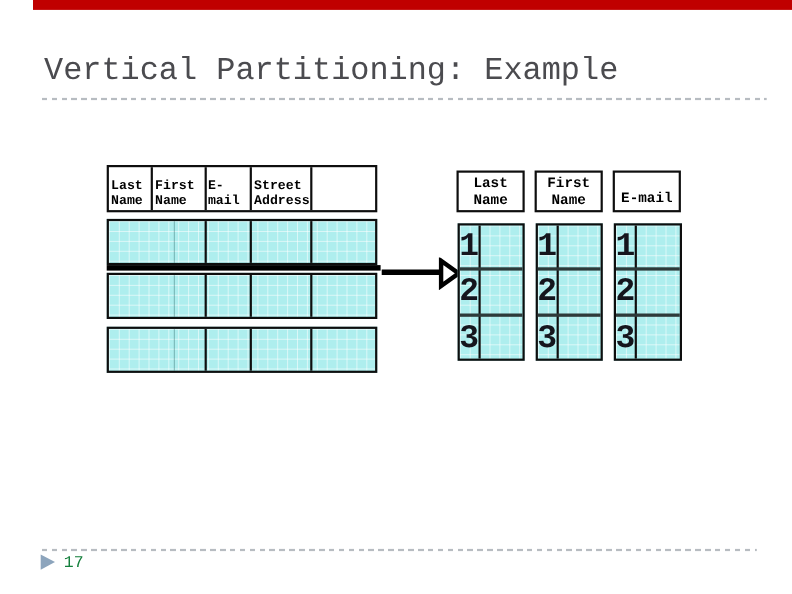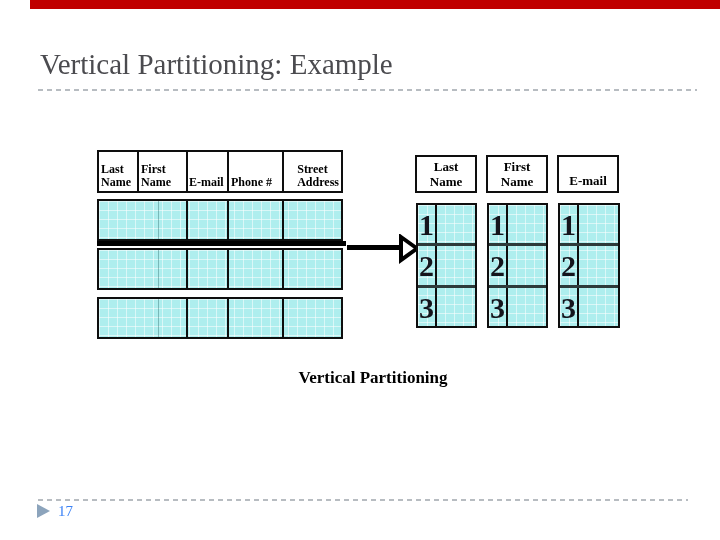--- a/index.html
+++ b/index.html
@@ -1,18 +1,18 @@
 <!DOCTYPE html>
 <html><head>
 <meta charset="utf-8">
 <style>
   html,body{margin:0;padding:0;background:#fff;}
   .slide{
     position:relative;width:720px;height:540px;background:#ffffff;
-    font-family:Liberation Serif, serif;overflow:hidden;
+    font-family:Liberation Mono, monospace;overflow:hidden;
   }
   .accent-bar{position:absolute;left:30px;top:0;width:690px;height:9px;background:#c00000;}
   .title{
     position:absolute;left:40px;top:48px;font-size:29px;font-weight:400;
     color:#4b4b4f;letter-spacing:0;white-space:nowrap;
   }
   .dashed-rule{
     position:absolute;height:2px;
     background:repeating-linear-gradient(90deg,#b7bcc1 0 5px,transparent 5px 9px);
   }
@@ -92,39 +92,38 @@
   .caption{
     position:absolute;left:26px;top:368px;width:694px;text-align:center;
     font-size:17px;font-weight:bold;color:#000;
   }
 
   
   .bullet{
     position:absolute;left:37px;top:504px;width:0;height:0;
     border-left:13px solid #8ca4bc;border-top:7px solid transparent;border-bottom:7px solid transparent;
   }
-  .page-number{position:absolute;left:58px;top:503px;font-size:15px;color:#3b82f6;text-align:right;}
+  .page-number{position:absolute;left:58px;top:503px;font-size:15px;color:#15803d;text-align:right;}
 </style>
 </head>
 <body>
 
 <div class="slide">
 
   <div class="accent-bar"></div>
 
   <div class="title">Vertical Partitioning: Example</div>
   <div class="dashed-rule rule-top"></div>
 
   <div class="src-header">
     <div class="src-col">Last
 Name</div>
     <div class="src-col">First
 Name</div>
     <div class="src-col">E-mail</div>
-    <div class="src-col">Phone #</div>
     <div class="src-col">Street
 Address</div>
   </div>
 
   <div class="src-row cyan row-1">
     <div class="vdiv-faint" style="left:59px"></div>
     <div class="vdiv" style="left:87px"></div>
     <div class="vdiv" style="left:128px"></div>
     <div class="vdiv" style="left:183px"></div>
   </div>
@@ -172,19 +171,18 @@
   <div class="part-header single-line ph-3">E-mail</div>
   <div class="part-block cyan pb-3">
     <div class="num-divider"></div>
     <div class="hdivider hdiv-a"></div>
     <div class="hdivider hdiv-b"></div>
     <div class="digit digit-1">1</div>
     <div class="digit digit-2">2</div>
     <div class="digit digit-3">3</div>
   </div>
 
-  <div class="caption">Vertical Partitioning</div>
 
   <div class="dashed-rule rule-bottom"></div>
   <div class="bullet"></div>
   <div class="page-number">17</div>
 
 </div>
 
 </body></html>

